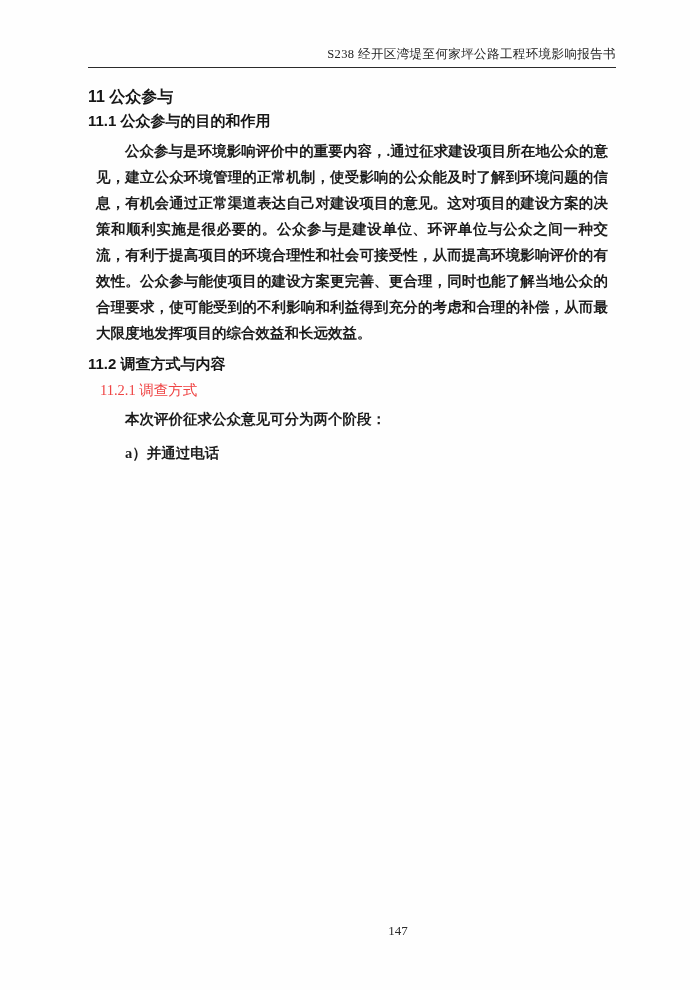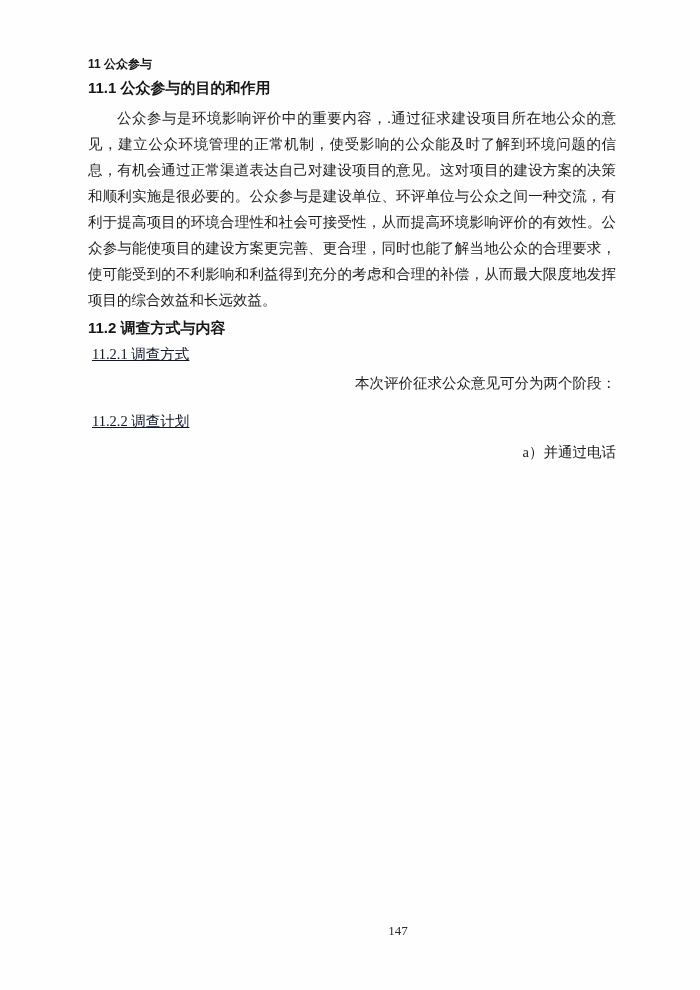--- a/index.html
+++ b/index.html
@@ -25,67 +25,67 @@
     text-align: right;
     font-family: "Liberation Serif", "DejaVu Serif", serif;
     font-size: 12.5px;
     line-height: 16px;
     letter-spacing: 0.4px;
     color: #222;
     padding-bottom: 5px;
     border-bottom: 1.6px solid #2b2b2b;
   }
   .h1 {
-    margin: 8px 0 0 0;
+    margin: 19px 0 0 0;
     font-family: "Liberation Sans", "DejaVu Sans", sans-serif;
     font-weight: bold;
-    font-size: 12px;
+    font-size: 16px;
     line-height: 20px;
     color: #161616;
   }
   .h2 {
     margin: 4px 0 0 0;
     font-family: "Liberation Sans", "DejaVu Sans", sans-serif;
     font-weight: bold;
     font-size: 15px;
     line-height: 19px;
     color: #161616;
   }
   .h2-mid {
     margin-top: 5px;
   }
   .h3 {
-    margin: 7px 0 0 4px;
+    margin: 7px 0 0 12px;
     font-family: "Liberation Serif", "DejaVu Serif", serif;
     font-weight: normal;
     font-size: 14.5px;
     line-height: 20px;
-    color: #0f172a;
-    text-decoration: underline;
+    color: #ef4444;
   }
   .h3-late {
     margin-top: 15px;
   }
   .para {
-    margin: 0;
+    margin: 8px;
     text-indent: 2em;
     text-align: justify;
     font-family: "Liberation Serif", "DejaVu Serif", serif;
     font-size: 14.5px;
     line-height: 26px;
     color: #1c1c1c;
+    font-weight: bold;
   }
   .para-first {
     margin-top: 8px;
   }
   .para-gap {
     margin-top: 6px;
   }
   .para-single {
-    text-align: right;
+    text-align: left;
   }
   .para-last {
     margin-top: 8px;
   }
   .footer {
     position: absolute;
     left: 0;
     bottom: 51px;
     width: 100%;
     text-align: center;
@@ -94,37 +94,37 @@
     color: #2a2a2a;
     margin-left: 48px;
   }
 </style>
 </head>
 <body>
 
 <div class="page">
   <div class="content">
 
+    <div class="doc-header">S238 经开区湾堤至何家坪公路工程环境影响报告书</div>
 
     <div class="h1">11  公众参与</div>
 
     <div class="h2">11.1  公众参与的目的和作用</div>
 
     <p class="para para-first">公众参与是环境影响评价中的重要内容，.通过征求建设项目所在地公众的意见，建立公众环境管理的正常机制，使受影响的公众能及时了解到环境问题的信息，有机会通过正常渠道表达自己对建设项目的意见。这对项目的建设方案的决策和顺利实施是很必要的。公众参与是建设单位、环评单位与公众之间一种交流，有利于提高项目的环境合理性和社会可接受性，从而提高环境影响评价的有效性。公众参与能使项目的建设方案更完善、更合理，同时也能了解当地公众的合理要求，使可能受到的不利影响和利益得到充分的考虑和合理的补偿，从而最大限度地发挥项目的综合效益和长远效益。</p>
 
 
     <div class="h2 h2-mid">11.2  调查方式与内容</div>
 
     <div class="h3">11.2.1  调查方式</div>
 
     <p class="para para-gap para-single">本次评价征求公众意见可分为两个阶段：</p>
 
 
 
 
-    <div class="h3 h3-late">11.2.2  调查计划</div>
 
     <p class="para para-last para-single">a）并通过电话</p>
 
   </div>
 
   <div class="footer">147</div>
 </div>
 
 </body></html>

